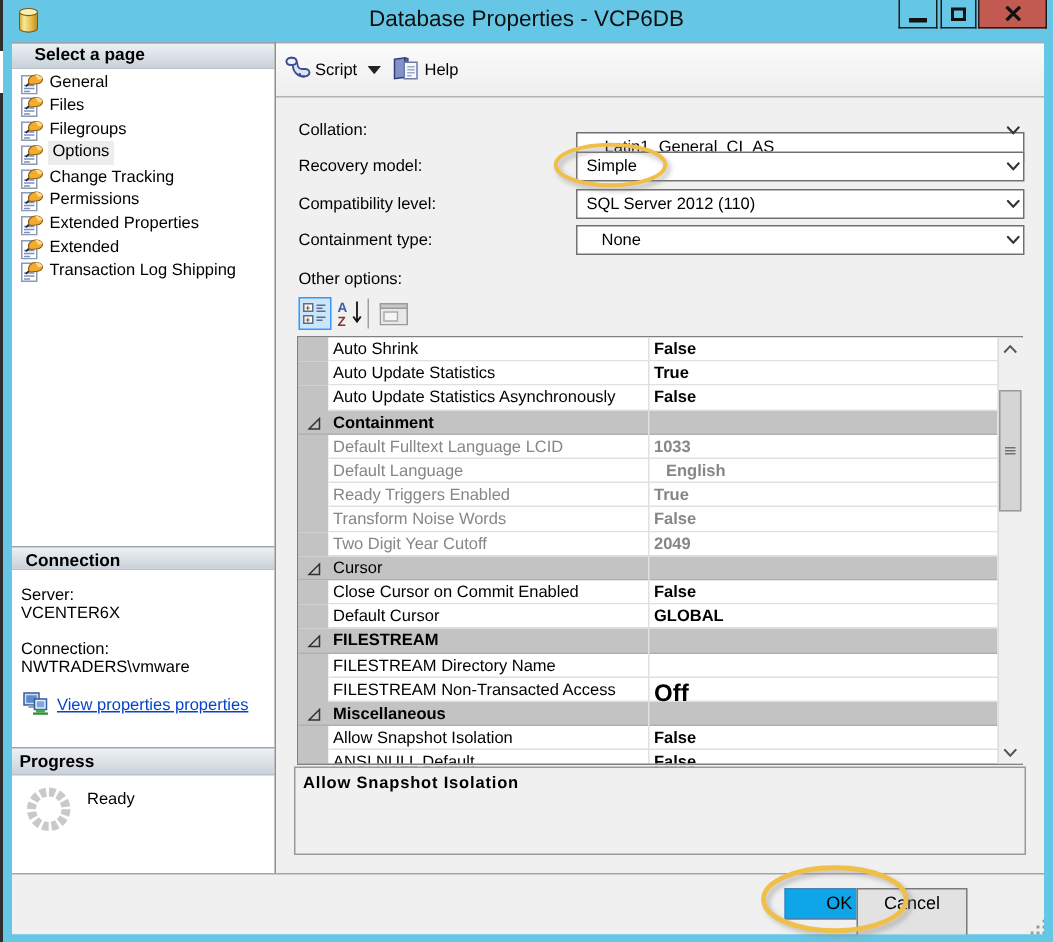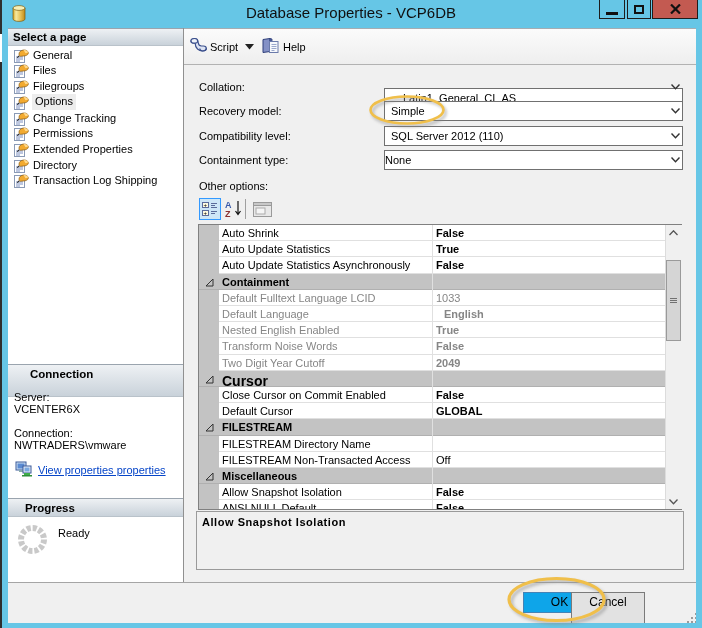--- a/index.html
+++ b/index.html
@@ -29,21 +29,21 @@
 <div class="a" style="left:606px;top:12px;width:12px;height:3px;background:#111"></div>
 <div class="a" style="left:627px;top:0;width:24px;height:19px;background:#66c6e6;border:1px solid #1d1d1d;border-top:none"></div>
 <div class="a" style="left:634px;top:5px;width:10px;height:9px;border:2px solid #111"></div>
 <div class="a" style="left:652px;top:0;width:46px;height:19px;background:#c35a51;border:1px solid #1d1d1d;border-top:none"></div>
 <svg class="a" style="left:670px;top:4px" width="11" height="10" viewBox="0 0 11 10">
     <path d="M1 0.5 L10 9.5 M10 0.5 L1 9.5" stroke="#111" stroke-width="2.2"></path>
   </svg>
 <div class="a" style="left:8px;top:28px;width:688px;height:595px;background:#f0f0f0"></div>
 <div class="a" style="left:8px;top:28px;width:688px;height:2px;background:linear-gradient(#9aa2a8,#c8ccd0)"></div>
 <div class="a" style="left:8px;top:46px;width:175px;height:536px;background:#fff"></div>
-<div class="a hdr" style="left:8px;top:28px;width:175px;height:18px;line-height:17px;padding-left:5px">Select a page</div>
+<div class="a hdr" style="left:8px;top:28px;width:175px;height:18px;line-height:17px;padding-left:15px">Select a page</div>
 <svg class="a" style="left:14px;top:48.6px" width="15" height="14" viewBox="0 0 15 14">
 <rect x="0.5" y="1.5" width="10" height="12" fill="#fff" stroke="#8a9ab5" stroke-width="1"></rect>
 <g stroke="#7c90c0" stroke-width="1">
       <line x1="2" y1="8" x2="9" y2="8"></line>
       <line x1="2" y1="10" x2="9" y2="10"></line>
       <line x1="2" y1="12" x2="6" y2="12"></line>
     </g>
 <path d="M5 5 C5 3 7 1.2 9.5 1 C12 0.8 14 2 14.3 3.6 C14.6 5.2 13 6.5 11 6.8 L6.5 7.3 C5.5 7.2 5 6 5 5 Z" fill="#f2aa30" stroke="#8a5a10" stroke-width="0.7"></path>
 <path d="M9.5 1 C12 0.8 14 2 14.3 3.6 L11.5 4.2 Z" fill="#ffd98a"></path>
 <path d="M5.2 6.8 L3.2 8.6" stroke="#222" stroke-width="1.1"></path>
@@ -125,47 +125,47 @@
 <rect x="0.5" y="1.5" width="10" height="12" fill="#fff" stroke="#8a9ab5" stroke-width="1"></rect>
 <g stroke="#7c90c0" stroke-width="1">
       <line x1="2" y1="8" x2="9" y2="8"></line>
       <line x1="2" y1="10" x2="9" y2="10"></line>
       <line x1="2" y1="12" x2="6" y2="12"></line>
     </g>
 <path d="M5 5 C5 3 7 1.2 9.5 1 C12 0.8 14 2 14.3 3.6 C14.6 5.2 13 6.5 11 6.8 L6.5 7.3 C5.5 7.2 5 6 5 5 Z" fill="#f2aa30" stroke="#8a5a10" stroke-width="0.7"></path>
 <path d="M9.5 1 C12 0.8 14 2 14.3 3.6 L11.5 4.2 Z" fill="#ffd98a"></path>
 <path d="M5.2 6.8 L3.2 8.6" stroke="#222" stroke-width="1.1"></path>
 </svg>
-<div class="a lbl" style="left:33px;top:158.7px">Directory</div>
+<div class="a lbl" style="left:33px;top:158.7px">Extended</div>
 <svg class="a" style="left:14px;top:174.44px" width="15" height="14" viewBox="0 0 15 14">
 <rect x="0.5" y="1.5" width="10" height="12" fill="#fff" stroke="#8a9ab5" stroke-width="1"></rect>
 <g stroke="#7c90c0" stroke-width="1">
       <line x1="2" y1="8" x2="9" y2="8"></line>
       <line x1="2" y1="10" x2="9" y2="10"></line>
       <line x1="2" y1="12" x2="6" y2="12"></line>
     </g>
 <path d="M5 5 C5 3 7 1.2 9.5 1 C12 0.8 14 2 14.3 3.6 C14.6 5.2 13 6.5 11 6.8 L6.5 7.3 C5.5 7.2 5 6 5 5 Z" fill="#f2aa30" stroke="#8a5a10" stroke-width="0.7"></path>
 <path d="M9.5 1 C12 0.8 14 2 14.3 3.6 L11.5 4.2 Z" fill="#ffd98a"></path>
 <path d="M5.2 6.8 L3.2 8.6" stroke="#222" stroke-width="1.1"></path>
 </svg>
 <div class="a lbl" style="left:33px;top:174.4px">Transaction Log Shipping</div>
-<div class="a hdr" style="left:8px;top:364px;width:175px;height:33px;line-height:19px;padding-left:22px">Connection</div>
+<div class="a hdr" style="left:8px;top:364px;width:175px;height:16px;line-height:19px;padding-left:9px">Connection</div>
 <div class="a lbl" style="left:14px;top:391px">Server:<br>VCENTER6X</div>
 <div class="a lbl" style="left:14px;top:427px">Connection:<br>NWTRADERS\vmware</div>
 <svg class="a" style="left:15px;top:461px" width="18" height="16" viewBox="0 0 18 16">
 <rect x="1" y="1" width="10" height="8" fill="#cfe0f2" stroke="#3a5a9a" stroke-width="1"></rect>
 <rect x="2.5" y="2.5" width="7" height="5" fill="#5a8ad2"></rect>
 <rect x="4" y="9" width="4" height="2" fill="#8aa"></rect>
 <rect x="8" y="5" width="8" height="7" fill="#e8eef8" stroke="#3a5a9a" stroke-width="1"></rect>
 <rect x="9.5" y="6.5" width="5" height="4" fill="#7aa8e0"></rect>
 <rect x="9" y="12" width="6" height="2" fill="#3fae49"></rect>
 <rect x="7" y="14" width="10" height="1.5" fill="#2f8e39"></rect>
 </svg>
 <div class="a" style="left:38px;top:464px;font-size:11px;color:#0645c8;text-decoration:underline">View properties properties</div>
-<div class="a hdr" style="left:8px;top:498px;width:175px;height:19px;line-height:18px;padding-left:17px">Progress</div>
+<div class="a hdr" style="left:8px;top:498px;width:175px;height:19px;line-height:18px;padding-left:5px">Progress</div>
 <svg class="a" style="left:17px;top:524px" width="31" height="31" viewBox="0 0 31 31">
 <circle cx="15.5" cy="15.5" r="11.5" fill="none" stroke="#c9c9c9" stroke-width="6" stroke-dasharray="4.1 1.9"></circle>
 </svg>
 <div class="a lbl" style="left:58px;top:527px">Ready</div>
 <div class="a" style="left:183px;top:28px;width:1px;height:554px;background:#909090"></div>
 <div class="a" style="left:184px;top:29px;width:512px;height:36px;background:linear-gradient(#fbfbfb,#eeeeee);border-bottom:1px solid #b2b2b2"></div>
 <svg class="a" style="left:189px;top:36px" width="19" height="18" viewBox="0 0 19 18">
 <path d="M5.5 2.5 C3.5 2.5 2 3.6 2 5 C2 6.4 3.3 7.2 4.8 7.2 L6.2 7.2 C6.2 9.5 6.8 11.5 8.5 13 C9.8 14.2 11.5 15 13.5 15 C15.8 15 17.3 13.8 17.3 12.3 C17.3 10.9 16 10 14.5 10 L12.5 10 C10.5 10 9.5 8.5 9.3 7 C9.1 5.3 8.3 2.5 5.5 2.5 Z" fill="#dce3f3" stroke="#3a4f8c" stroke-width="1.2"></path>
 <path d="M2 5 C2 3.6 3.5 2.5 5.5 2.5 C7.5 2.5 8.7 3.6 8.7 5 C8.7 6.4 7.5 7.2 6.2 7.2 L4.8 7.2 C3.3 7.2 2 6.4 2 5 Z" fill="#eef2fa" stroke="#3a4f8c" stroke-width="1.2"></path>
 <path d="M17.3 12.3 C17.3 13.8 15.8 15 13.5 15 C11.8 15 10.8 13.9 10.8 12.6" fill="none" stroke="#3a4f8c" stroke-width="1.2"></path>
@@ -196,21 +196,21 @@
     <path d="M0.5 0.5 L4.5 4.8 L8.5 0.5" fill="none" stroke="#333" stroke-width="1.4"></path>
   </svg>
 <div class="a combo" style="left:384px;top:101px;width:299px;height:20px;line-height:18px;padding-left:6px">Simple</div>
 <svg class="a" style="left:671px;top:108px" width="9" height="6" viewBox="0 0 9 6">
     <path d="M0.5 0.5 L4.5 4.8 L8.5 0.5" fill="none" stroke="#333" stroke-width="1.4"></path>
   </svg>
 <div class="a combo" style="left:384px;top:125.5px;width:299px;height:20px;line-height:18px;padding-left:6px">SQL Server 2012 (110)</div>
 <svg class="a" style="left:671px;top:132.5px" width="9" height="6" viewBox="0 0 9 6">
     <path d="M0.5 0.5 L4.5 4.8 L8.5 0.5" fill="none" stroke="#333" stroke-width="1.4"></path>
   </svg>
-<div class="a combo" style="left:384px;top:149.5px;width:299px;height:20px;line-height:18px;padding-left:0">None</div>
+<div class="a combo" style="left:384px;top:149.5px;width:299px;height:20px;line-height:18px;padding-left:16px">None</div>
 <svg class="a" style="left:671px;top:156.5px" width="9" height="6" viewBox="0 0 9 6">
     <path d="M0.5 0.5 L4.5 4.8 L8.5 0.5" fill="none" stroke="#333" stroke-width="1.4"></path>
   </svg>
 <div class="a" style="left:199px;top:198px;width:22px;height:22px;background:#cde6f7;border:1px solid #3399ff"></div>
 <svg class="a" style="left:202px;top:201px" width="16" height="16" viewBox="0 0 16 16">
 <rect x="0.5" y="1.5" width="6" height="5" fill="#fffbe0" stroke="#5a6a9a"></rect>
     <text x="1.5" y="6" font-size="6" fill="#000">+</text>
 <rect x="0.5" y="9.5" width="6" height="5" fill="#fffbe0" stroke="#5a6a9a"></rect>
     <text x="1.5" y="14" font-size="6" fill="#000">+</text>
 <g stroke="#5a6a9a">
@@ -246,62 +246,62 @@
 <div class="a" style="left:222px;top:259.4px;font-size:11px;color:#000">Auto Update Statistics Asynchronously</div>
 <div class="a" style="left:436px;top:259.4px;font-size:11px;font-weight:bold;color:#000">False</div>
 <div class="a" style="left:199px;top:273.6px;width:466px;height:16.2px;background:#c3c3c3;border-bottom:1px solid #b0b0b0"></div>
 <svg class="a" style="left:205px;top:277.6px" width="9" height="9" viewBox="0 0 9 9">
     <path d="M8 1 L8 8 L1 8 Z" fill="none" stroke="#333" stroke-width="1"></path>
   </svg>
 <div class="a" style="left:222px;top:275.6px;font-size:11px;font-weight:bold;color:#000">Containment</div>
 <div class="a" style="left:199px;top:289.8px;width:20px;height:16.2px;background:#c3c3c3"></div>
 <div class="a" style="left:219px;top:289.8px;width:446px;height:16.2px;background:#fff;border-bottom:1px solid #e0e0e0"></div>
 <div class="a" style="left:222px;top:291.8px;font-size:11px;color:#868686">Default Fulltext Language LCID</div>
-<div class="a" style="left:436px;top:291.8px;font-size:11px;font-weight:normal;color:#868686">1033</div>
+<div class="a" style="left:436px;top:291.8px;font-size:11px;font-weight:bold;color:#868686">1033</div>
 <div class="a" style="left:199px;top:306.0px;width:20px;height:16.2px;background:#c3c3c3"></div>
 <div class="a" style="left:219px;top:306.0px;width:446px;height:16.2px;background:#fff;border-bottom:1px solid #e0e0e0"></div>
 <div class="a" style="left:222px;top:308.0px;font-size:11px;color:#868686">Default Language</div>
 <div class="a" style="left:444px;top:308.0px;font-size:11px;font-weight:bold;color:#868686">English</div>
 <div class="a" style="left:199px;top:322.2px;width:20px;height:16.2px;background:#c3c3c3"></div>
 <div class="a" style="left:219px;top:322.2px;width:446px;height:16.2px;background:#fff;border-bottom:1px solid #e0e0e0"></div>
-<div class="a" style="left:222px;top:324.2px;font-size:11px;color:#868686">Nested English Enabled</div>
+<div class="a" style="left:222px;top:324.2px;font-size:11px;color:#868686">Ready Triggers Enabled</div>
 <div class="a" style="left:436px;top:324.2px;font-size:11px;font-weight:bold;color:#868686">True</div>
 <div class="a" style="left:199px;top:338.4px;width:20px;height:16.2px;background:#c3c3c3"></div>
 <div class="a" style="left:219px;top:338.4px;width:446px;height:16.2px;background:#fff;border-bottom:1px solid #e0e0e0"></div>
 <div class="a" style="left:222px;top:340.4px;font-size:11px;color:#868686">Transform Noise Words</div>
 <div class="a" style="left:436px;top:340.4px;font-size:11px;font-weight:bold;color:#868686">False</div>
 <div class="a" style="left:199px;top:354.6px;width:20px;height:16.2px;background:#c3c3c3"></div>
 <div class="a" style="left:219px;top:354.6px;width:446px;height:16.2px;background:#fff;border-bottom:1px solid #e0e0e0"></div>
 <div class="a" style="left:222px;top:356.6px;font-size:11px;color:#868686">Two Digit Year Cutoff</div>
 <div class="a" style="left:436px;top:356.6px;font-size:11px;font-weight:bold;color:#868686">2049</div>
 <div class="a" style="left:199px;top:370.8px;width:466px;height:16.2px;background:#c3c3c3;border-bottom:1px solid #b0b0b0"></div>
 <svg class="a" style="left:205px;top:374.8px" width="9" height="9" viewBox="0 0 9 9">
     <path d="M8 1 L8 8 L1 8 Z" fill="none" stroke="#333" stroke-width="1"></path>
   </svg>
-<div class="a" style="left:222px;top:372.8px;font-size:14px;font-weight:bold;color:#000">Cursor</div>
+<div class="a" style="left:222px;top:372.8px;font-size:11px;font-weight:normal;color:#000">Cursor</div>
 <div class="a" style="left:199px;top:387.0px;width:20px;height:16.2px;background:#c3c3c3"></div>
 <div class="a" style="left:219px;top:387.0px;width:446px;height:16.2px;background:#fff;border-bottom:1px solid #e0e0e0"></div>
 <div class="a" style="left:222px;top:389.0px;font-size:11px;color:#000">Close Cursor on Commit Enabled</div>
 <div class="a" style="left:436px;top:389.0px;font-size:11px;font-weight:bold;color:#000">False</div>
 <div class="a" style="left:199px;top:403.2px;width:20px;height:16.2px;background:#c3c3c3"></div>
 <div class="a" style="left:219px;top:403.2px;width:446px;height:16.2px;background:#fff;border-bottom:1px solid #e0e0e0"></div>
 <div class="a" style="left:222px;top:405.2px;font-size:11px;color:#000">Default Cursor</div>
 <div class="a" style="left:436px;top:405.2px;font-size:11px;font-weight:bold;color:#000">GLOBAL</div>
 <div class="a" style="left:199px;top:419.4px;width:466px;height:16.2px;background:#c3c3c3;border-bottom:1px solid #b0b0b0"></div>
 <svg class="a" style="left:205px;top:423.4px" width="9" height="9" viewBox="0 0 9 9">
     <path d="M8 1 L8 8 L1 8 Z" fill="none" stroke="#333" stroke-width="1"></path>
   </svg>
 <div class="a" style="left:222px;top:421.4px;font-size:11px;font-weight:bold;color:#000">FILESTREAM</div>
 <div class="a" style="left:199px;top:435.6px;width:20px;height:16.2px;background:#c3c3c3"></div>
 <div class="a" style="left:219px;top:435.6px;width:446px;height:16.2px;background:#fff;border-bottom:1px solid #e0e0e0"></div>
 <div class="a" style="left:222px;top:437.6px;font-size:11px;color:#000">FILESTREAM Directory Name</div>
 <div class="a" style="left:199px;top:451.8px;width:20px;height:16.2px;background:#c3c3c3"></div>
 <div class="a" style="left:219px;top:451.8px;width:446px;height:16.2px;background:#fff;border-bottom:1px solid #e0e0e0"></div>
 <div class="a" style="left:222px;top:453.8px;font-size:11px;color:#000">FILESTREAM Non-Transacted Access</div>
-<div class="a" style="left:436px;top:453.8px;font-size:11px;font-weight:normal;color:#000">Off</div>
+<div class="a" style="left:436px;top:453.8px;font-size:16px;font-weight:bold;color:#000">Off</div>
 <div class="a" style="left:199px;top:468.0px;width:466px;height:16.2px;background:#c3c3c3;border-bottom:1px solid #b0b0b0"></div>
 <svg class="a" style="left:205px;top:472.0px" width="9" height="9" viewBox="0 0 9 9">
     <path d="M8 1 L8 8 L1 8 Z" fill="none" stroke="#333" stroke-width="1"></path>
   </svg>
 <div class="a" style="left:222px;top:470.0px;font-size:11px;font-weight:bold;color:#000">Miscellaneous</div>
 <div class="a" style="left:199px;top:484.2px;width:20px;height:16.2px;background:#c3c3c3"></div>
 <div class="a" style="left:219px;top:484.2px;width:446px;height:16.2px;background:#fff;border-bottom:1px solid #e0e0e0"></div>
 <div class="a" style="left:222px;top:486.2px;font-size:11px;color:#000">Allow Snapshot Isolation</div>
 <div class="a" style="left:436px;top:486.2px;font-size:11px;font-weight:bold;color:#000">False</div>
 <div class="a" style="left:199px;top:500.4px;width:20px;height:16.2px;background:#c3c3c3"></div>

